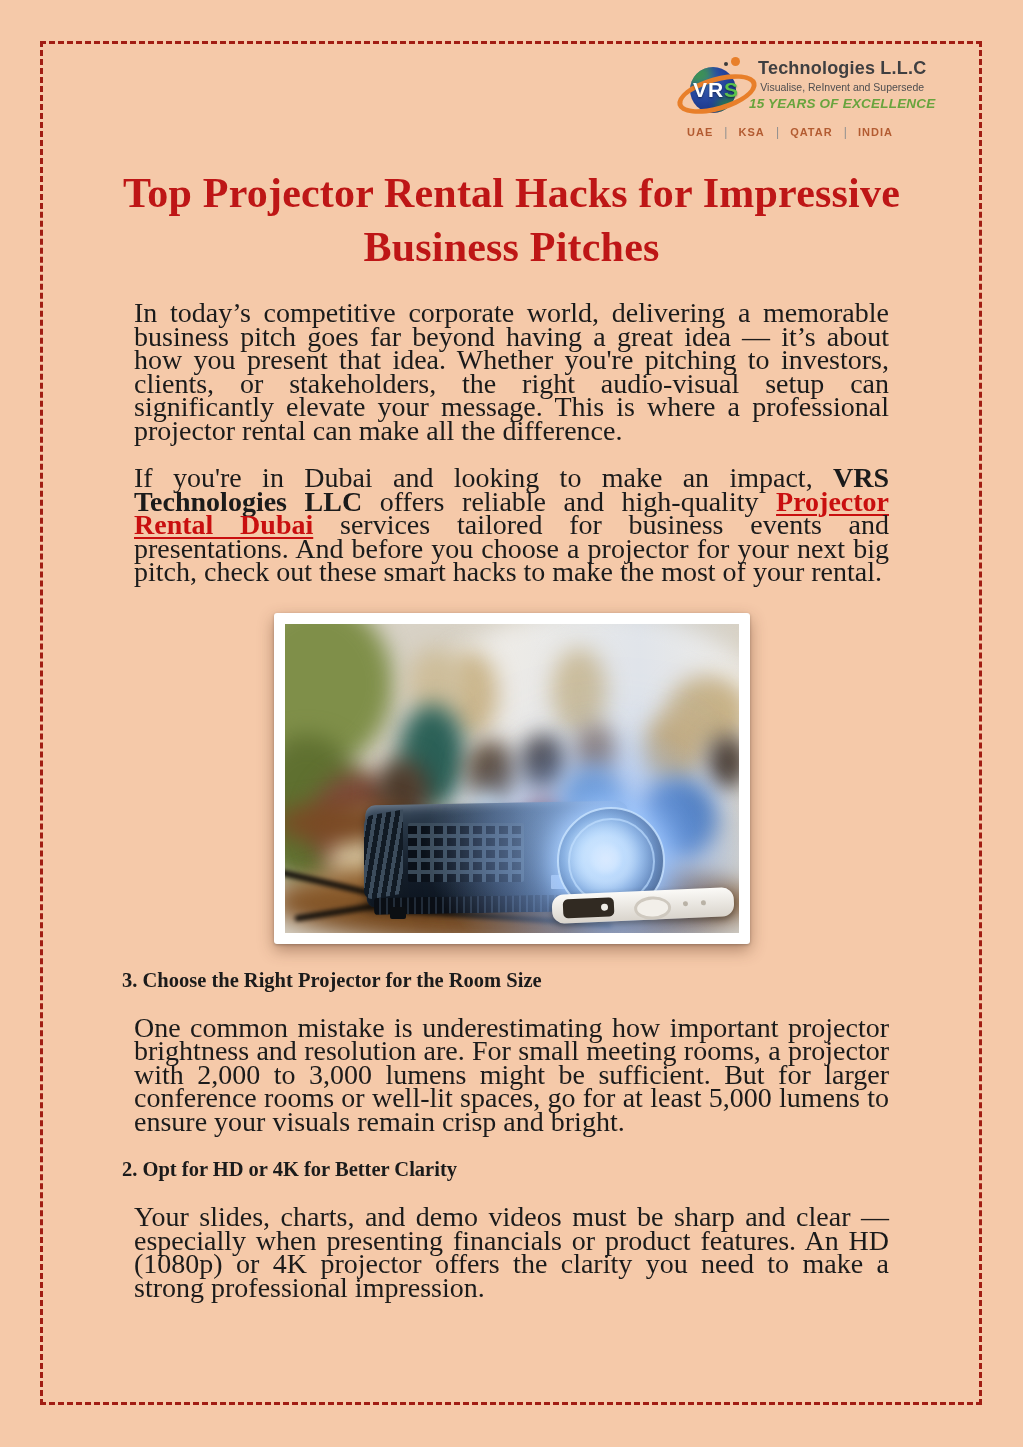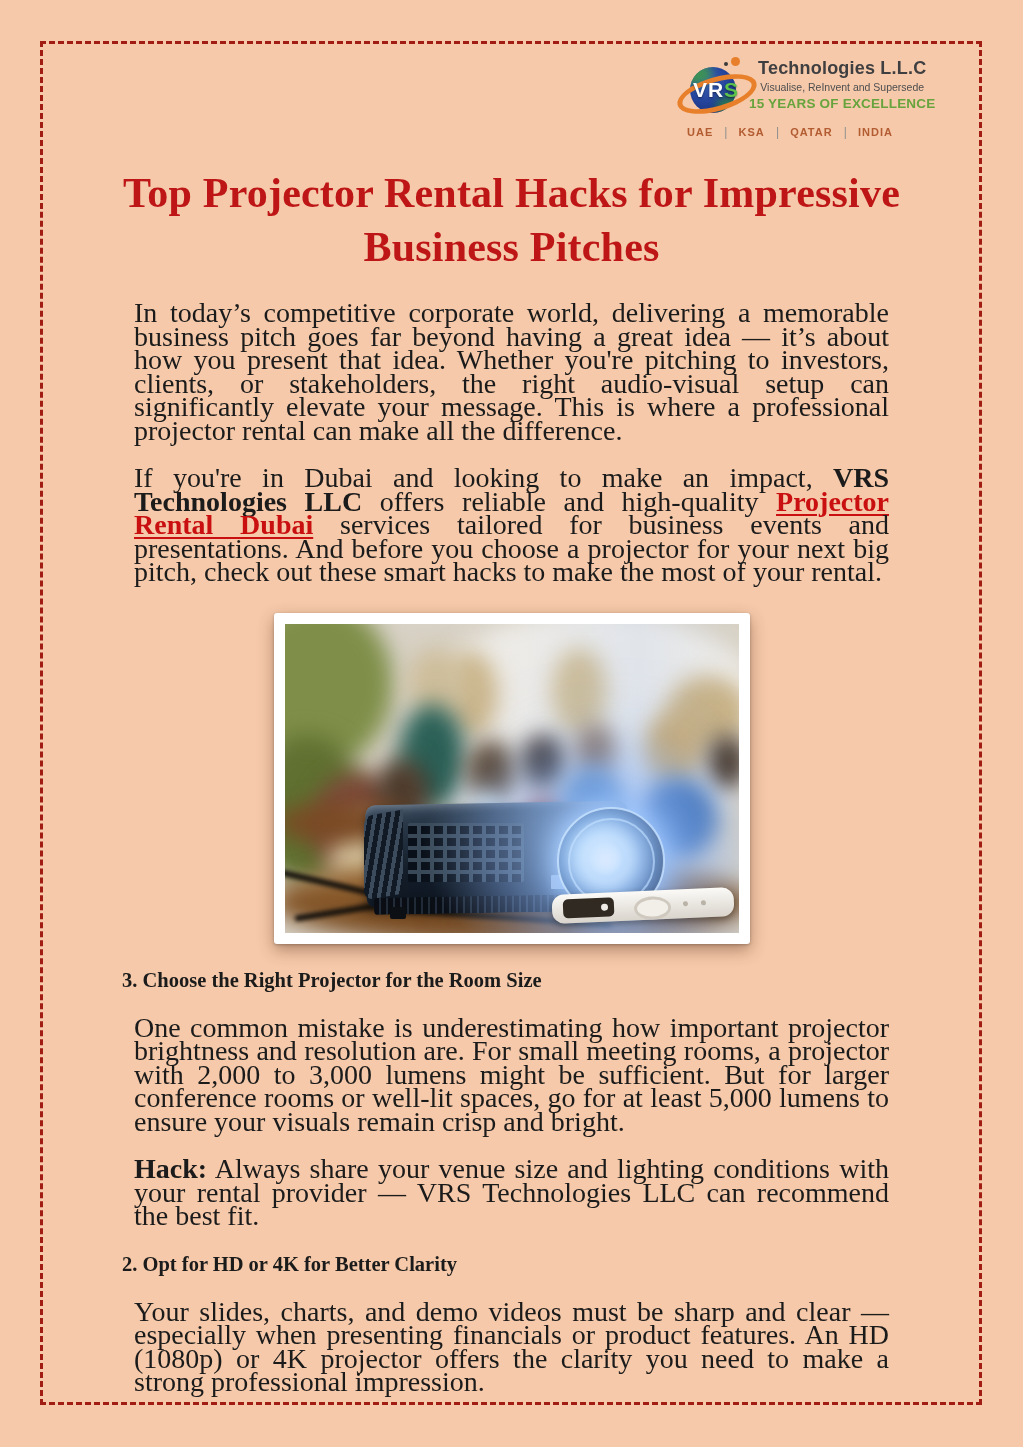--- a/index.html
+++ b/index.html
@@ -26,21 +26,21 @@
   .sphere::before{content:"";position:absolute;left:-8px;top:-4px;width:30px;height:22px;background:#3f9c46;border-radius:50%;filter:blur(4px);opacity:.85;}
   .sphere::after{content:"";position:absolute;right:-8px;bottom:-2px;width:28px;height:18px;background:#2f8a3e;border-radius:50%;filter:blur(4px);opacity:.8;}
   .ring{position:absolute;left:-7px;top:21px;width:72px;height:24px;border:5px solid #e87f2a;border-radius:50%;transform:rotate(-16deg);}
   .vrs{position:absolute;left:6px;right:0;top:22px;text-align:center;font-weight:bold;font-size:21px;color:#ffffff;letter-spacing:1px;text-shadow:0 1px 2px rgba(0,0,0,.45);}
   .vrs .s-accent{color:#5cc24b;}
   .orange-dot{position:absolute;right:3px;top:1px;width:9px;height:9px;background:#e87f2a;border-radius:50%;}
   .dark-dot{position:absolute;right:15px;top:6px;width:4px;height:4px;background:#3a3a3a;border-radius:50%;}
   .logo-text{margin-left:6px;white-space:nowrap;text-align:center;}
   .company{font-size:18px;font-weight:bold;color:#3f3f41;letter-spacing:.2px;margin-top:2px;}
   .tagline{font-size:10.5px;color:#4e4e50;margin-top:2px;}
-  .banner{font-size:13.5px;font-weight:bold;color:#68a43d;margin-top:3px;letter-spacing:.2px;}
+  .banner{font-size:13.5px;font-weight:bold;color:#68a43d;margin-top:3px;letter-spacing:.2px;font-style:italic;}
   .countries{display:flex;justify-content:space-between;align-items:center;margin-top:7px;padding:0 4px;}
   .countries .country{font-size:11px;font-weight:bold;color:#b35b31;letter-spacing:1px;}
   .countries .sep{font-size:12px;color:#8f8f8f;}
 
   
   .content{position:relative;padding:0 122px;}
   h1{
     margin:166px 0 0;
     font-size:42px;line-height:54px;font-weight:bold;
     color:#be1616;text-align:center;letter-spacing:.2px;
@@ -215,18 +215,17 @@
           <span class="rring"></span>
           <span class="rdot d1"></span>
           <span class="rdot d2"></span>
         </div>
       </div>
     </figure>
 
     <h2>3. Choose the Right Projector for the Room Size</h2>
     <p>One common mistake is underestimating how important projector brightness and resolution are. For small meeting rooms, a projector with 2,000 to 3,000 lumens might be sufficient. But for larger conference rooms or well-lit spaces, go for at least 5,000 lumens to ensure your visuals remain crisp and bright.</p>
 
-    <p><span class="inline-bold">Hack:</span><span> Always share your venue size and lighting conditions with your rental provider — VRS Technologies LLC can recommend the best fit.</span></p>
 
     <h2>2. Opt for HD or 4K for Better Clarity</h2>
     <p>Your slides, charts, and demo videos must be sharp and clear — especially when presenting financials or product features. An HD (1080p) or 4K projector offers the clarity you need to make a strong professional impression.</p>
   </main>
 </div>
 
 </body></html>

